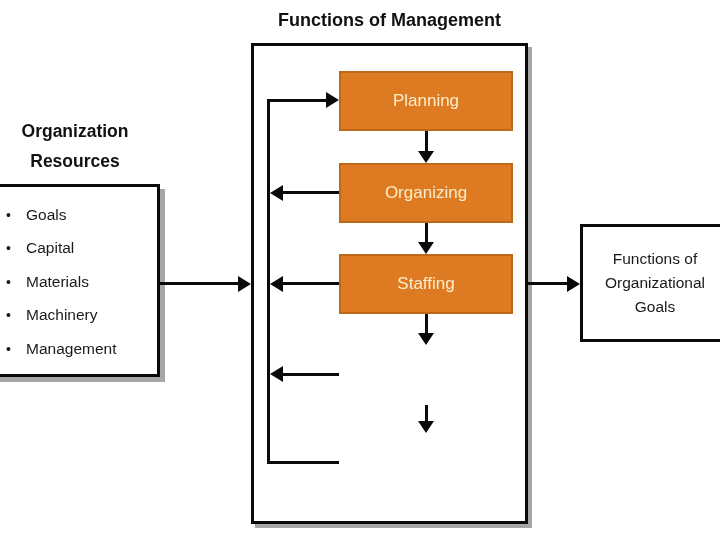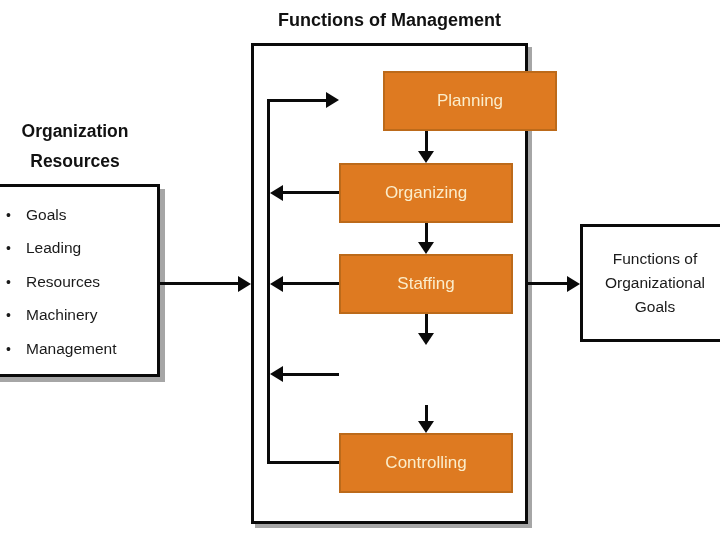--- a/index.html
+++ b/index.html
@@ -75,21 +75,21 @@
     height: 60px;
     box-sizing: border-box;
     background: var(--orange, #de7a21);
     border: 2px solid var(--orange-border, #bc6a1a);
     color: var(--orange-text, #fbedcb);
     display: flex;
     align-items: center;
     justify-content: center;
     font-size: 17px;
   }
-  #func-planning    { top: 71px; margin-left: 44px; }
+  #func-planning    { top: 71px; }
   #func-organizing  { top: 163px; }
   #func-staffing    { top: 254px; }
   #func-leading     { top: 345px; }
   #func-controlling { top: 433px; }
 
   
   .hline, .vline { position: absolute; background: #0a0a0a; }
   .hline { height: 3px; }
   .vline { width: 3px; }
   .tri-right {
@@ -120,42 +120,41 @@
   <div class="title" id="resources-title">Organization Resources</div>
 
   <div class="outline-box" id="resources-box"></div>
   <ul id="resource-list">
     <li>
       <span class="bullet">•</span>
       <span>Goals</span>
     </li>
     <li>
       <span class="bullet">•</span>
-      <span>Leading</span>
-    </li>
-    <li>
-      <span class="bullet">•</span>
-      <span>Resources</span>
+      <span>Capital</span>
+    </li>
+    <li>
+      <span class="bullet">•</span>
+      <span>Materials</span>
     </li>
     <li>
       <span class="bullet">•</span>
       <span>Machinery</span>
     </li>
     <li>
       <span class="bullet">•</span>
       <span>Management</span>
     </li>
   </ul>
 
   <div class="outline-box" id="functions-container"></div>
 
   <div class="func-box" id="func-planning">Planning</div>
   <div class="func-box" id="func-organizing">Organizing</div>
   <div class="func-box" id="func-staffing">Staffing</div>
-  <div class="func-box" id="func-controlling">Controlling</div>
 
   <div class="outline-box" id="goals-box">
     <span>Functions of Organizational Goals</span>
   </div>
 
   <div>
     <div class="hline abs" style="left:160px; top:282px; width:78px;"></div>
     <div class="tri-right abs" style="left:238px; top:276px;"></div>
   </div>
 

